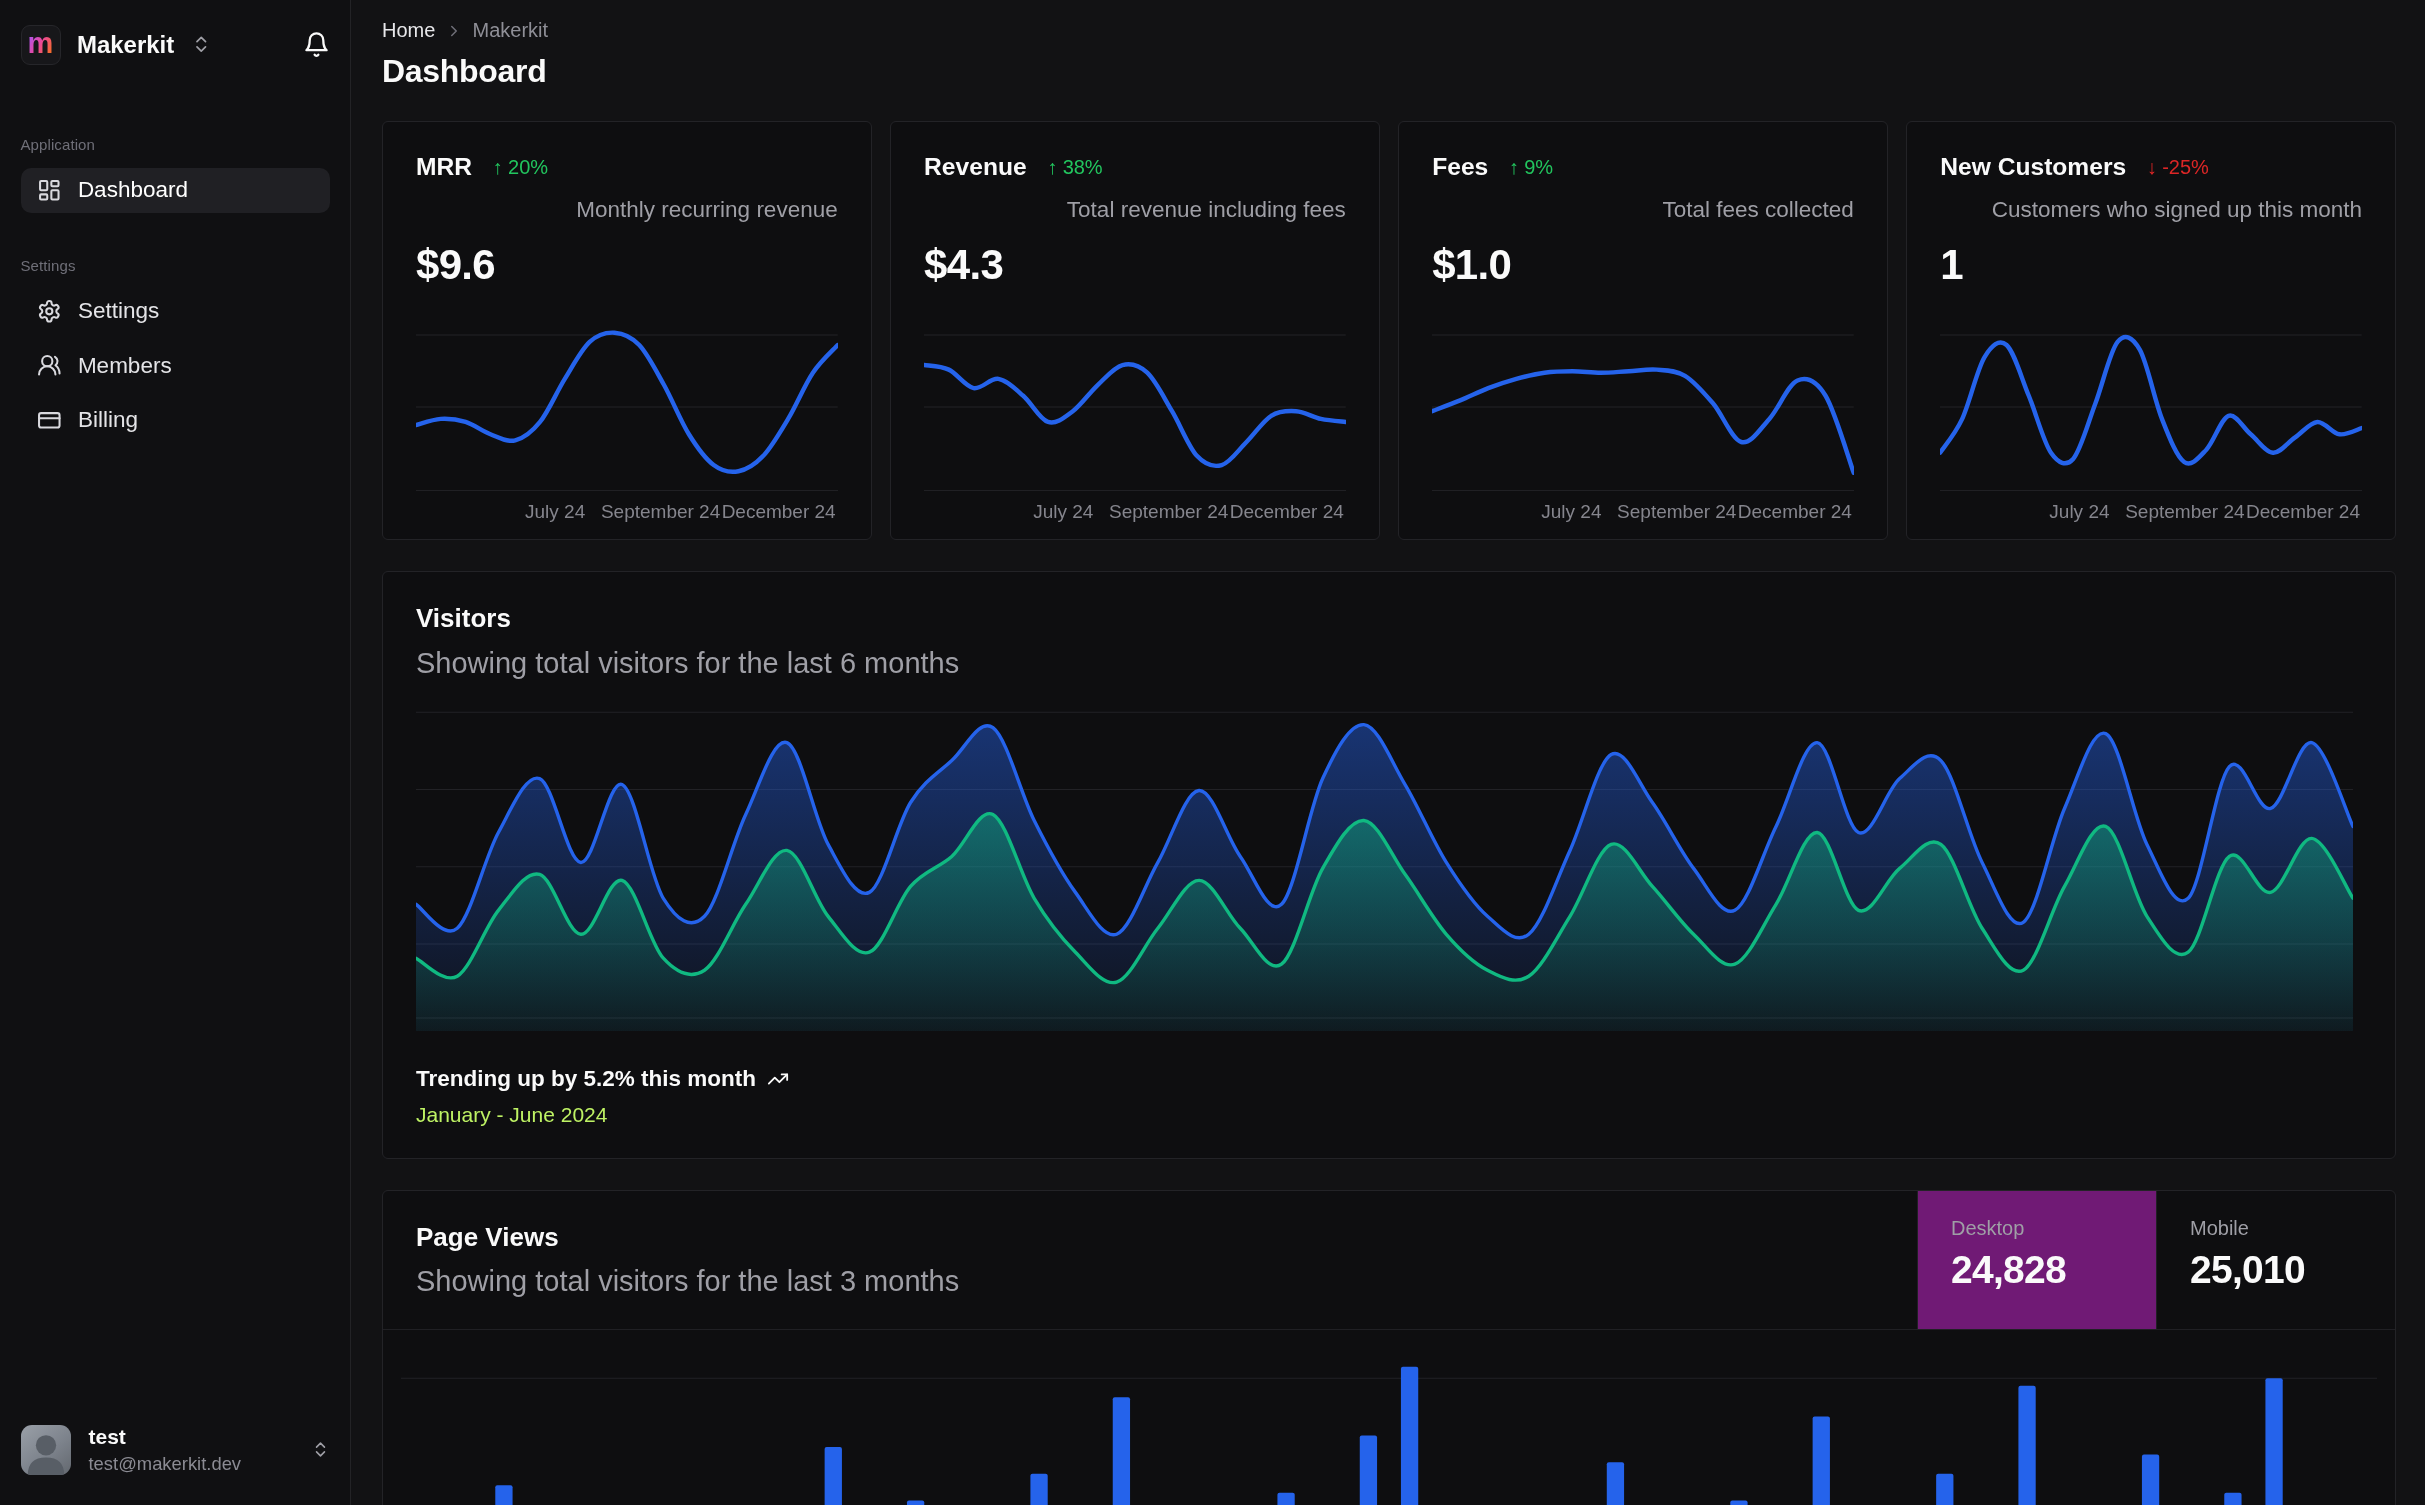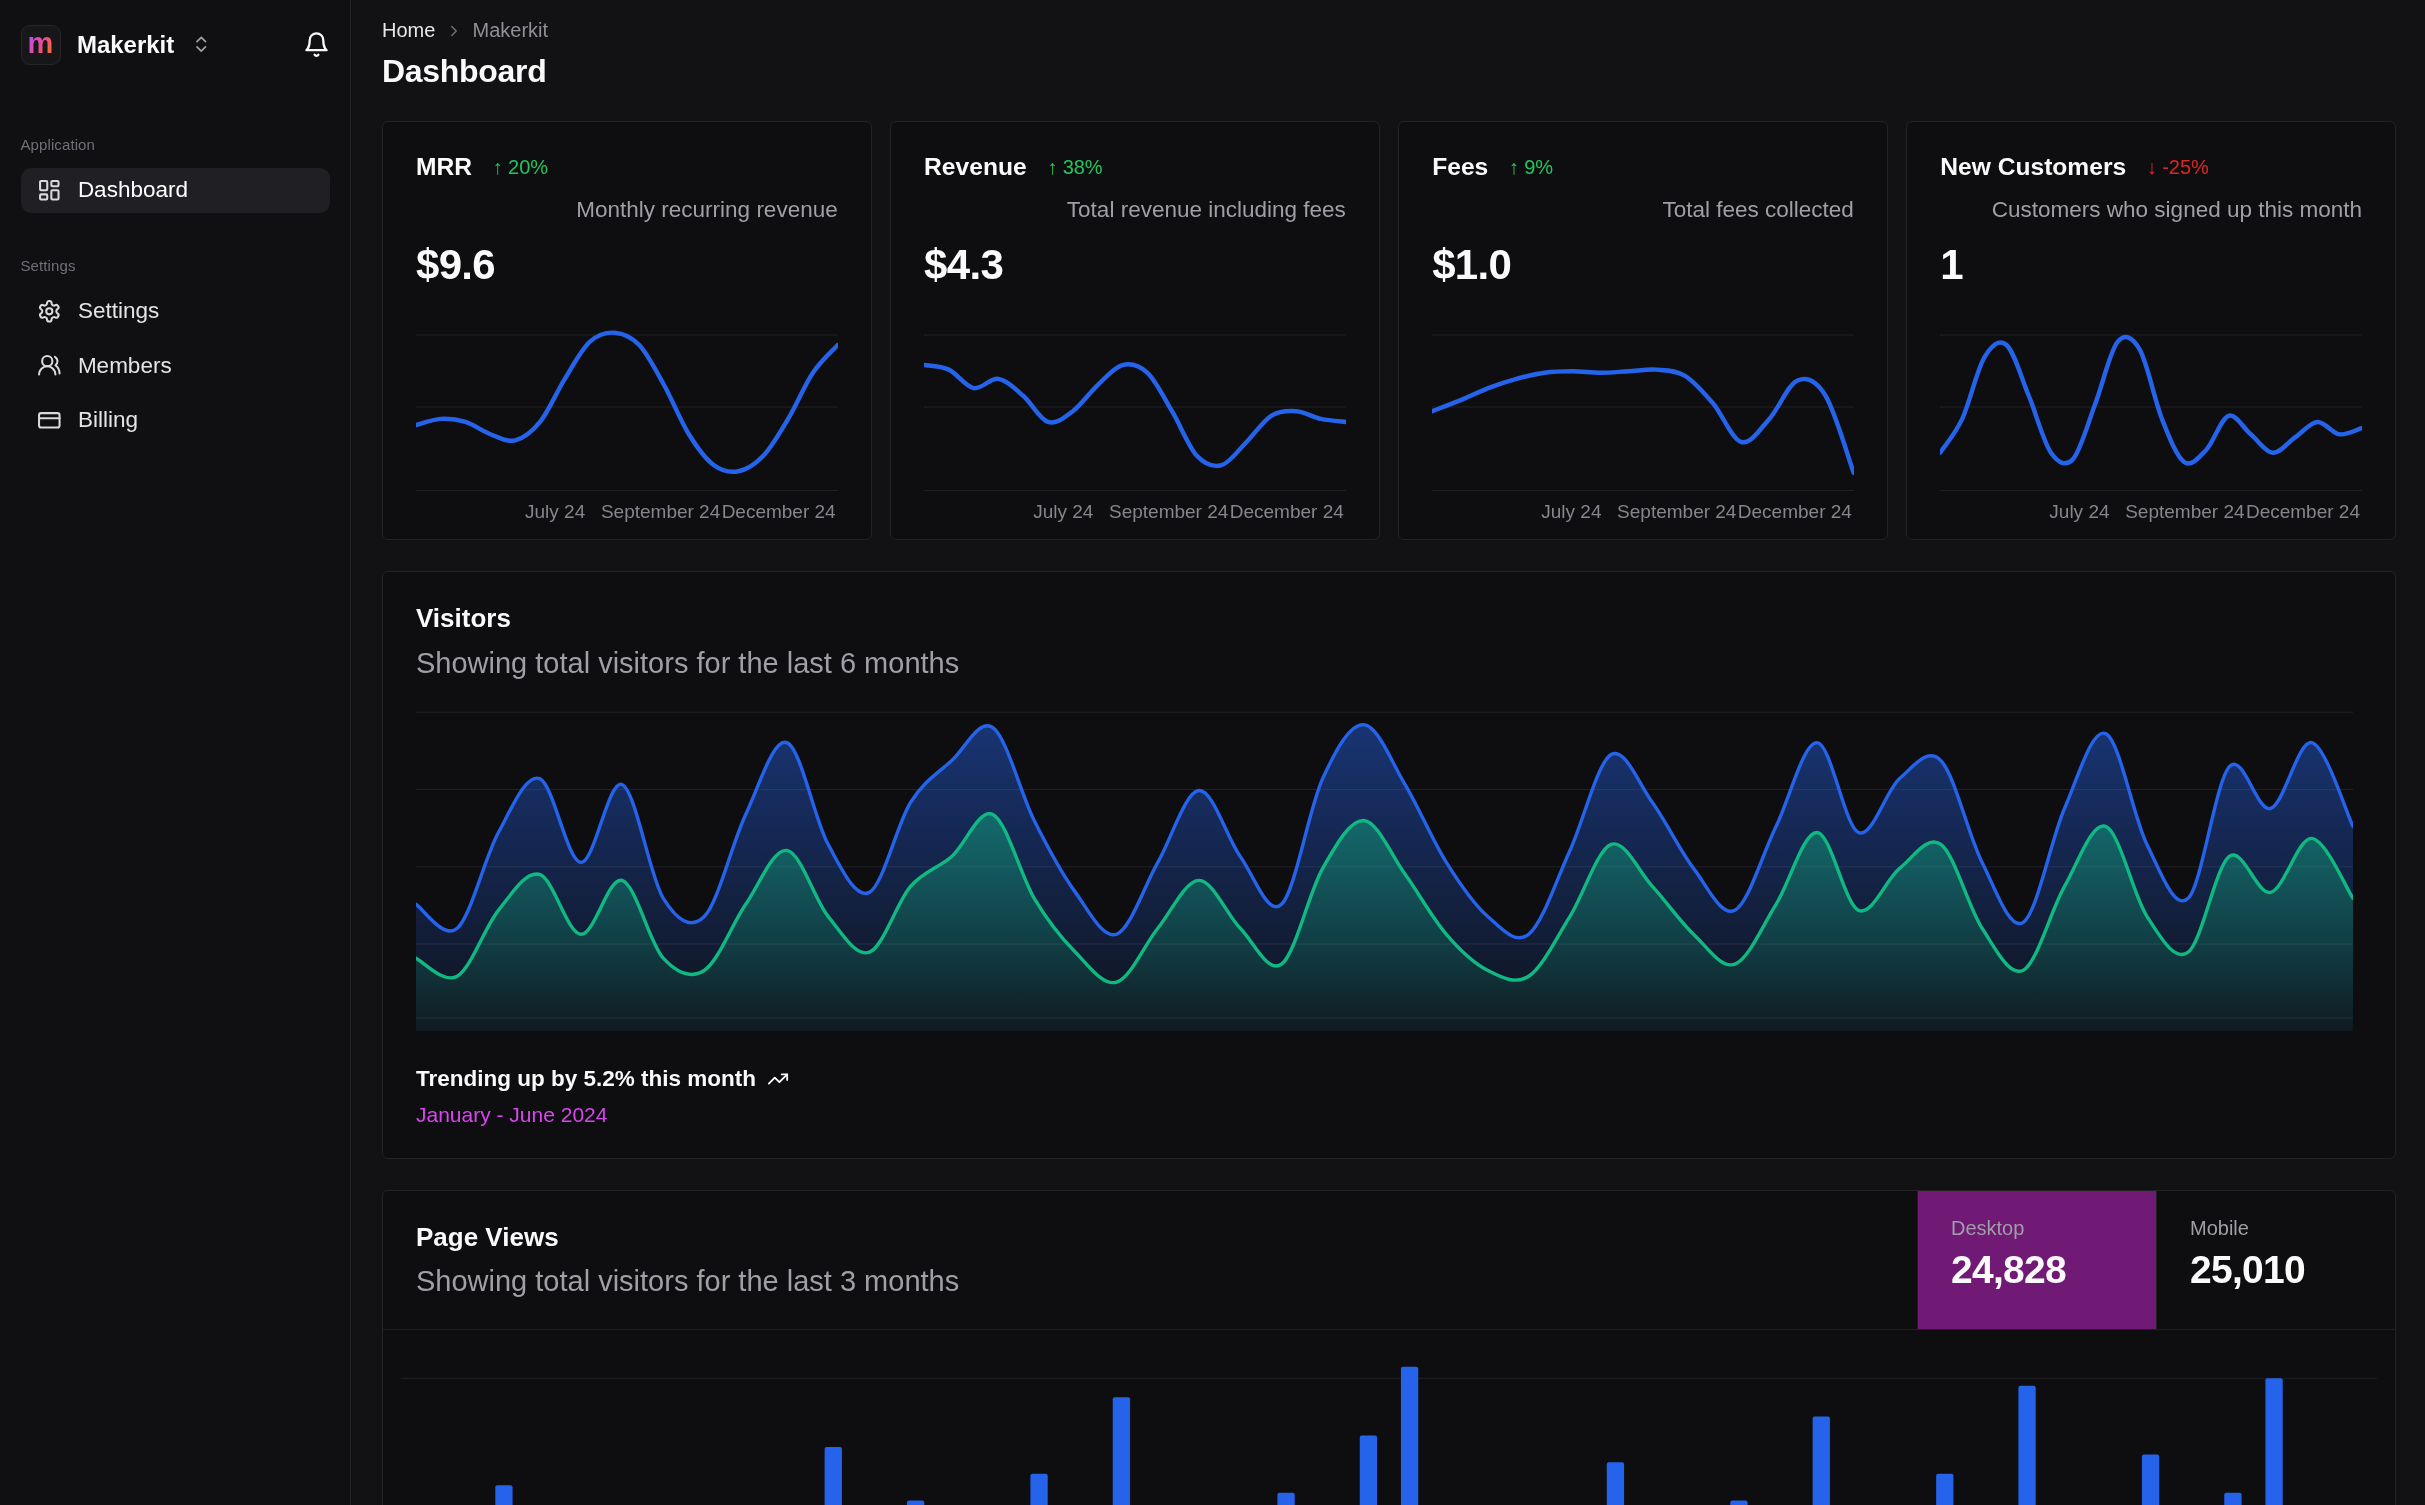--- a/index.html
+++ b/index.html
@@ -105,21 +105,21 @@
   .axis-row .t2 { left:86%; }
 
   
   .visitors-card { margin-top:31px; padding:31px 42px 31px 33px; }
   .section-title { font-size:26px; font-weight:600; }
   .section-sub { margin-top:12.3px; font-size:29px; color:#9f9fa6; }
   .area-chart { width:100%; height:322px; margin-top:29px; display:block; }
   .vis-footer { margin-top:35px; }
   .vis-footer-main { display:flex; align-items:center; gap:11px; font-size:22.5px; font-weight:600;margin-top:12px; }
   .vis-footer-main .icon { color:#fafafa; }
-  .vis-footer-sub { margin-top:11px; font-size:21px; color:#d946ef; }
+  .vis-footer-sub { margin-top:11px; font-size:21px; color:#bef264; }
 
   
   .pv-card { margin-top:31px; padding:0; overflow:hidden; }
   .pv-header { display:flex; align-items:stretch; border-bottom:1.4px solid #202024; }
   .pv-titles { flex:1; padding:31px 33px; }
   .pv-tabs { display:flex; }
   .pv-tab {
     width:239px; padding:26px 33px 0 33px;
     border-left:1.4px solid #202024;
     display:flex; flex-direction:column; gap:8.2px;
@@ -201,20 +201,38 @@
               <rect width="20" height="14" x="2" y="5" rx="2"></rect>
               <line x1="2" x2="22" y1="10" y2="10"></line>
             </svg>
         </span>
         <span>Billing</span>
       </div>
     </div>
 
     <div class="side-spacer"></div>
 
+    <div class="user-row">
+      <div class="avatar">
+        <svg viewBox="0 0 74 74" width="50" height="50">
+            <circle cx="37" cy="30" r="15" fill="#585e66"></circle>
+            <path d="M10 74 Q10 48 37 48 Q64 48 64 74 Z" fill="#585e66"></path>
+          </svg>
+      </div>
+      <div class="user-meta">
+        <span class="user-name">test</span>
+        <span class="user-email">test@makerkit.dev</span>
+      </div>
+      <span class="icon user-chev">
+        <svg width="19" height="19" viewBox="0 0 24 24" fill="none" stroke="currentColor" stroke-width="2" stroke-linecap="round" stroke-linejoin="round">
+            <path d="m7 15 5 5 5-5"></path>
+            <path d="m7 9 5-5 5 5"></path>
+          </svg>
+      </span>
+    </div>
   </aside>
 
   <main class="main">
 
     <div class="breadcrumb">
       <span class="crumb-home">Home</span>
       <span class="icon crumb-sep">
         <svg width="18" height="18" viewBox="0 0 24 24" fill="none" stroke="currentColor" stroke-width="2" stroke-linecap="round" stroke-linejoin="round">
             <path d="m9 18 6-6-6-6"></path>
           </svg>

